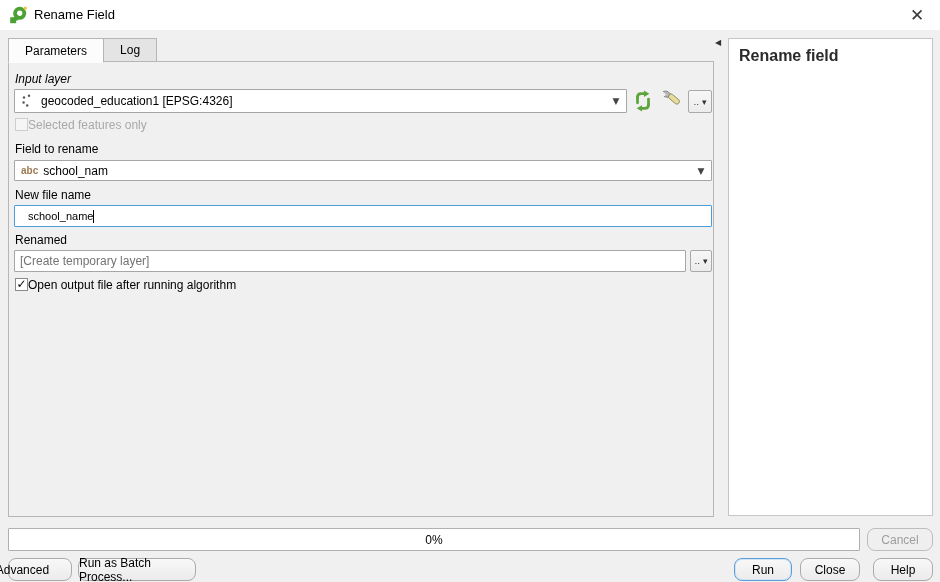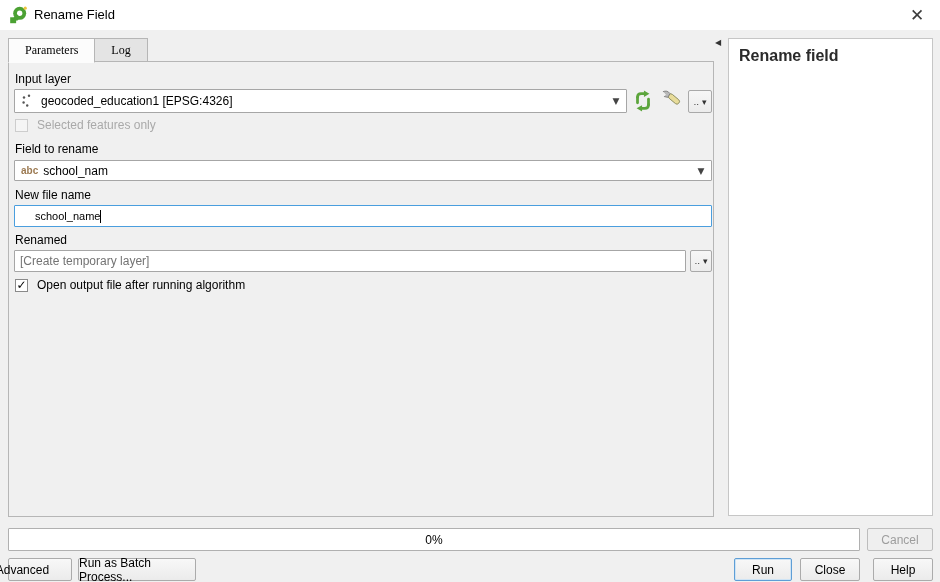--- a/index.html
+++ b/index.html
@@ -9,21 +9,21 @@
     font-size:12px; color:#000; background:#f0f0f0; position:relative;
   }
   
   .titlebar { position:absolute; left:0; top:0; width:940px; height:30px; background:#ffffff; }
   .app-logo { position:absolute; left:9px; top:5px; width:19px; height:19px; }
   .win-title { position:absolute; left:34px; top:7px; font-size:13px; color:#000; }
   .close-x { position:absolute; right:10px; top:3px; width:26px; height:24px; text-align:center;
              font-size:17px; line-height:24px; color:#3c3c3c; cursor:default;
              font-family:"DejaVu Sans",sans-serif; }
   
-  .tabbar { position:absolute; left:8px; top:38px; height:24px; display:flex;font-family:Liberation Serif, serif; }
+  .tabbar { position:absolute; left:8px; top:38px; height:24px; display:flex; }
   .tab { height:24px; padding:0 16px; font-size:12px; display:flex; align-items:center;
          border:1px solid #b6b6b6; background:#e4e4e4; margin-right:-1px; }
   .tab.active { background:#fcfcfc; border-bottom:1px solid #fcfcfc; position:relative; z-index:3; height:25px; }
   
   .panel { position:absolute; left:8px; top:61px; width:706px; height:456px;
            border:1px solid #b6b6b6; background:#f0f0f0; }
   .panel .lbl { position:absolute; left:6px; font-size:12px; color:#000; }
   .combo, .tinput {
     position:absolute; background:#ffffff; border:1px solid #a6a6a6; border-radius:1px;
     display:flex; align-items:center; font-size:12px;
@@ -37,36 +37,36 @@
   .ph { color:#737373; }
   .small-btn { position:absolute; background:linear-gradient(#f6f6f6,#ececec); border:1px solid #a9a9a9;
                border-radius:2px; display:flex; align-items:center; justify-content:center;
                font-size:11px; color:#333; }
   .dots-arrow { font-family:"DejaVu Sans",sans-serif; font-size:9px; letter-spacing:0; color:#333; }
   .icon-btn { position:absolute; width:24px; height:24px; display:flex; align-items:center; justify-content:center; }
   .chk { width:13px; height:13px; border:1px solid #8a8a8a; background:#fff; display:inline-block;
          vertical-align:middle; text-align:center; line-height:11px; font-size:12px; font-weight:bold;
          font-family:"DejaVu Sans",sans-serif; }
   .chk.disabled { border-color:#cdcdcd; background:#f5f5f5; }
-  .chk-row { position:absolute; display:flex; align-items:flex-end; gap:9px; }
+  .chk-row { position:absolute; display:flex; align-items:flex-start; }
   .chk-label-disabled { color:#a9a9a9; }
   
   .collapse-arrow { position:absolute; left:715px; top:38px; font-size:8px; color:#333;
                     font-family:"DejaVu Sans",sans-serif; }
   
   .help-panel { position:absolute; left:728px; top:38px; width:205px; height:478px;
                 background:#ffffff; border:1px solid #c6c6c6; padding:8px 10px; }
   .help-title { font-size:16px; font-weight:bold; color:#2b2b2b; margin-bottom:10px; }
   .help-desc { font-size:11.5px; color:#7a7a7a; line-height:1.4; }
   
   .progress { position:absolute; left:8px; top:528px; width:852px; height:23px; background:#ffffff;
               border:1px solid #b0b0b0; border-radius:1px; display:flex; align-items:center; justify-content:center;
               font-size:12px; color:#000; }
   .btn { position:absolute; height:23px; background:linear-gradient(#f8f8f8,#ebebeb); border:1px solid #ababab;
-         border-radius:2px; font-size:12px; color:#000; display:flex; align-items:center; justify-content:center; }
+         border-radius:8px; font-size:12px; color:#000; display:flex; align-items:center; justify-content:center; }
   .btn.disabled { color:#9d9d9d; background:#efefef; border-color:#bdbdbd; }
   .btn.focus { border:1px solid #5e9ed6; box-shadow:0 0 0 1px #cfe4f5 inset; }
   .btn .mini-arrow { font-size:8px; margin-left:5px; color:#444; font-family:"DejaVu Sans",sans-serif; }
 </style>
 </head>
 <body>
 
 <div class="titlebar">
   <svg class="app-logo" viewBox="0 0 24 24">
     <circle cx="13.5" cy="10.5" r="8.2" fill="#4ba133"></circle>
@@ -79,21 +79,21 @@
   <span class="close-x">✕</span>
 </div>
 
 <div class="tabbar">
   <div class="tab active">Parameters</div>
   <div class="tab">Log</div>
 </div>
 
 <div class="panel">
 
-  <span class="lbl" style="top:10px;">Input layer</span>
+  <span class="lbl" style="top:10px;font-style:italic;">Input layer</span>
 
   <div class="combo" style="left:5px; top:27px; width:613px; height:24px;">
     <svg class="pt-icon" viewBox="0 0 16 14">
       <circle cx="3" cy="3.5" r="1.2" fill="#555"></circle>
       <circle cx="8" cy="1.8" r="1.2" fill="#555"></circle>
       <circle cx="2.6" cy="8.5" r="1.2" fill="#555"></circle>
       <circle cx="6.2" cy="11.5" r="1.2" fill="#555"></circle>
     </svg>
     <span>geocoded_education1 [EPSG:4326]</span>
     <span class="arrow-zone">▼</span>
@@ -130,21 +130,21 @@
   <span class="lbl" style="top:80px;">Field to rename</span>
 
   <div class="combo" style="left:5px; top:98px; width:698px; height:21px;">
     <span class="abc-icon">abc</span>
     <span>school_nam</span>
     <span class="arrow-zone">▼</span>
   </div>
 
   <span class="lbl" style="top:126px;">New file name</span>
 
-  <div class="tinput focus-input" style="left:5px; top:143px; width:698px; height:22px; padding-left:20px; font-size:11px;">
+  <div class="tinput focus-input" style="left:5px; top:143px; width:698px; height:22px; padding-left:13px; font-size:11px;">
     <span>school_name</span>
       <span class="caret"></span>
   </div>
 
   <span class="lbl" style="top:171px;">Renamed</span>
 
   <div class="tinput" style="left:5px; top:188px; width:672px; height:22px; padding-left:5px;">
     <span class="ph">[Create temporary layer]</span>
   </div>
 

